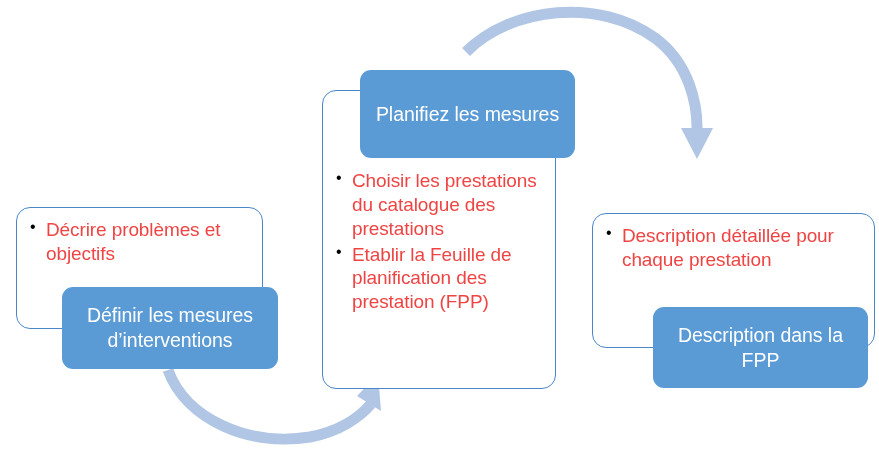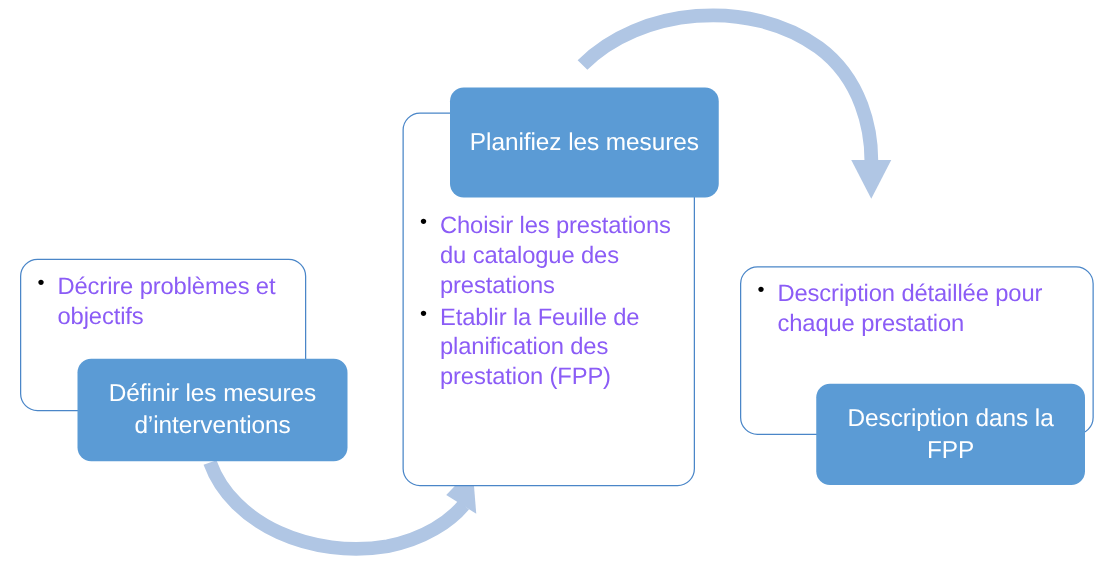--- a/index.html
+++ b/index.html
@@ -38,21 +38,21 @@
   }
   .card-outline ul {
     list-style: none;
     margin: 0;
     padding: 0;
   }
   .card-outline li {
     position: relative;
     padding-left: 17px;
     margin: 0 0 2px 0;
-    color: #8b5cf6;
+    color: #ef4444;
     font-size: 19px;
     line-height: 1.255;
     letter-spacing: -0.1px;
   }
   .card-outline li::before {
     content: "\2022";
     position: absolute;
     left: 1px;
     top: -1px;
     font-size: 16px;
@@ -69,21 +69,21 @@
     line-height: 1.26;
     letter-spacing: -0.05px;
     display: flex;
     align-items: center;
     justify-content: center;
     text-align: center;
     padding: 6px 12px;
     z-index: 3;
   }
   
-  #card-define-outline   { left: 16px;  top: 207px; width: 229px; height: 122px; }
+  #card-define-outline   { left: 16px;  top: 207px; width: 247px; height: 122px; }
   #card-define-filled    { left: 62px;  top: 287px; width: 216px; height: 82px;  }
 
   #card-plan-outline     { left: 322px; top: 90px;  width: 234px; height: 299px; padding-top: 78px; }
   #card-plan-filled      { left: 360px; top: 70px;  width: 215px; height: 88px;  }
 
   #card-describe-outline { left: 592px; top: 213px; width: 283px; height: 135px; }
   #card-describe-filled  { left: 653px; top: 307px; width: 215px; height: 81px;  }
 </style>
 </head>
 <body>

